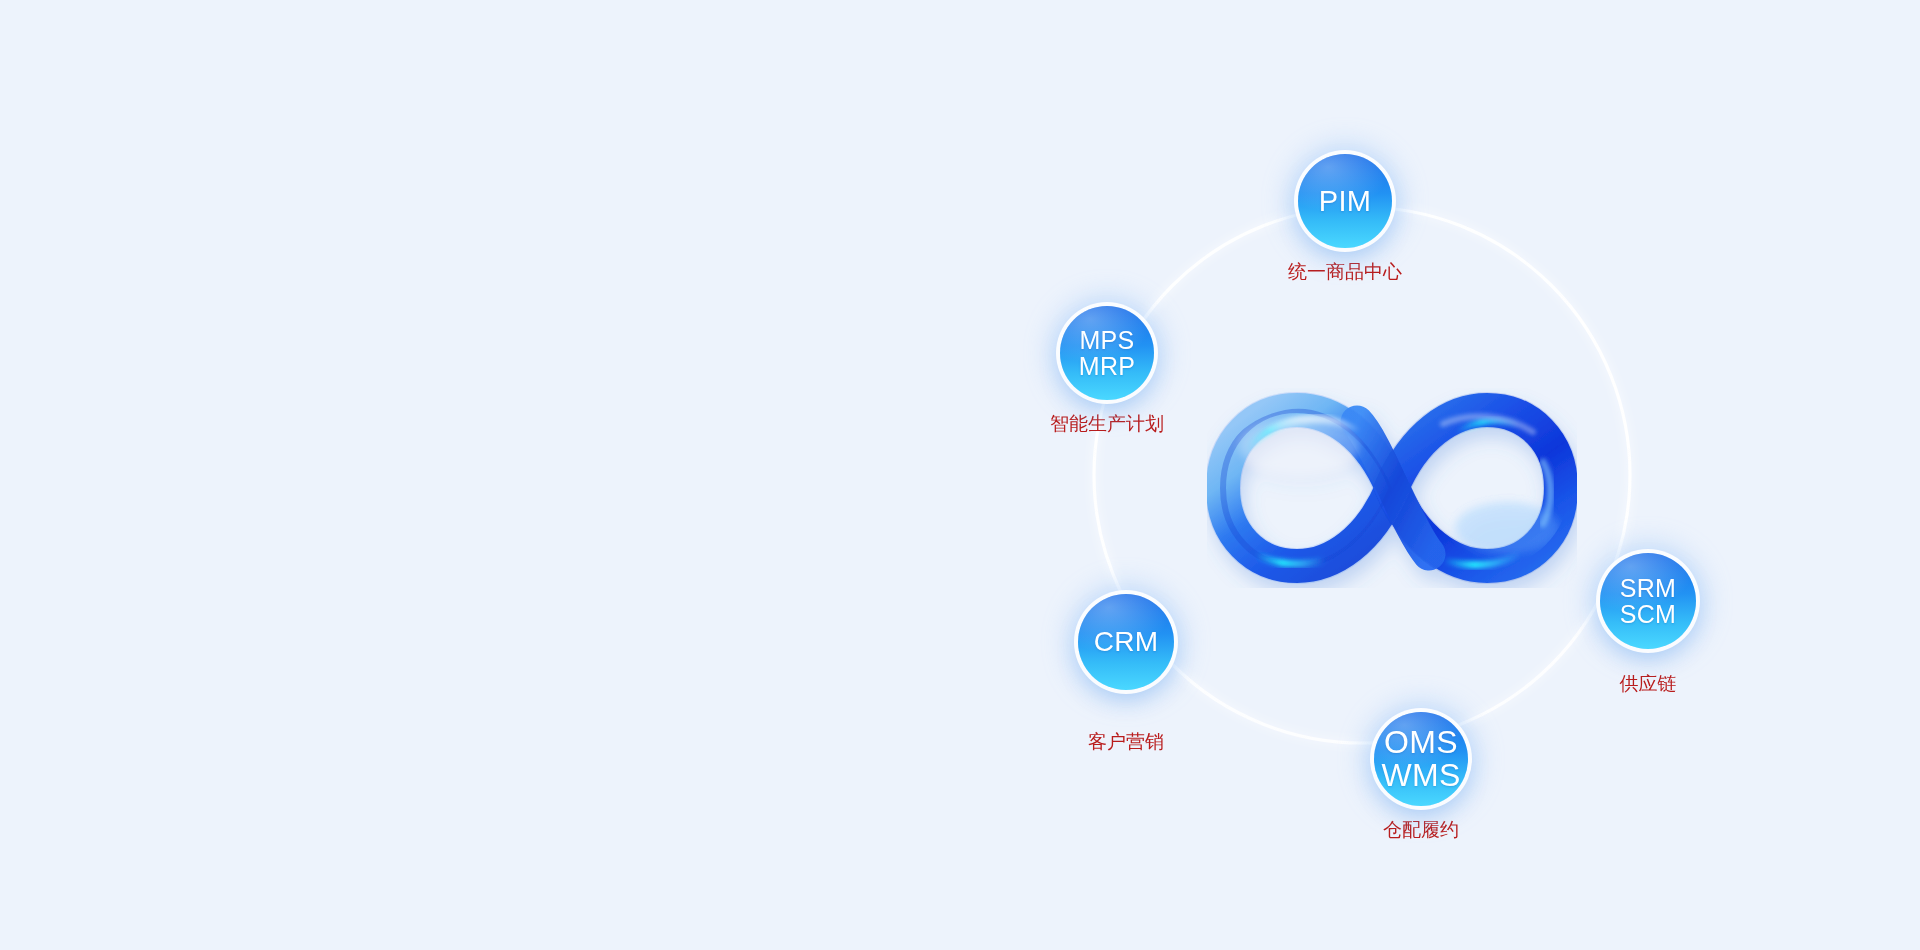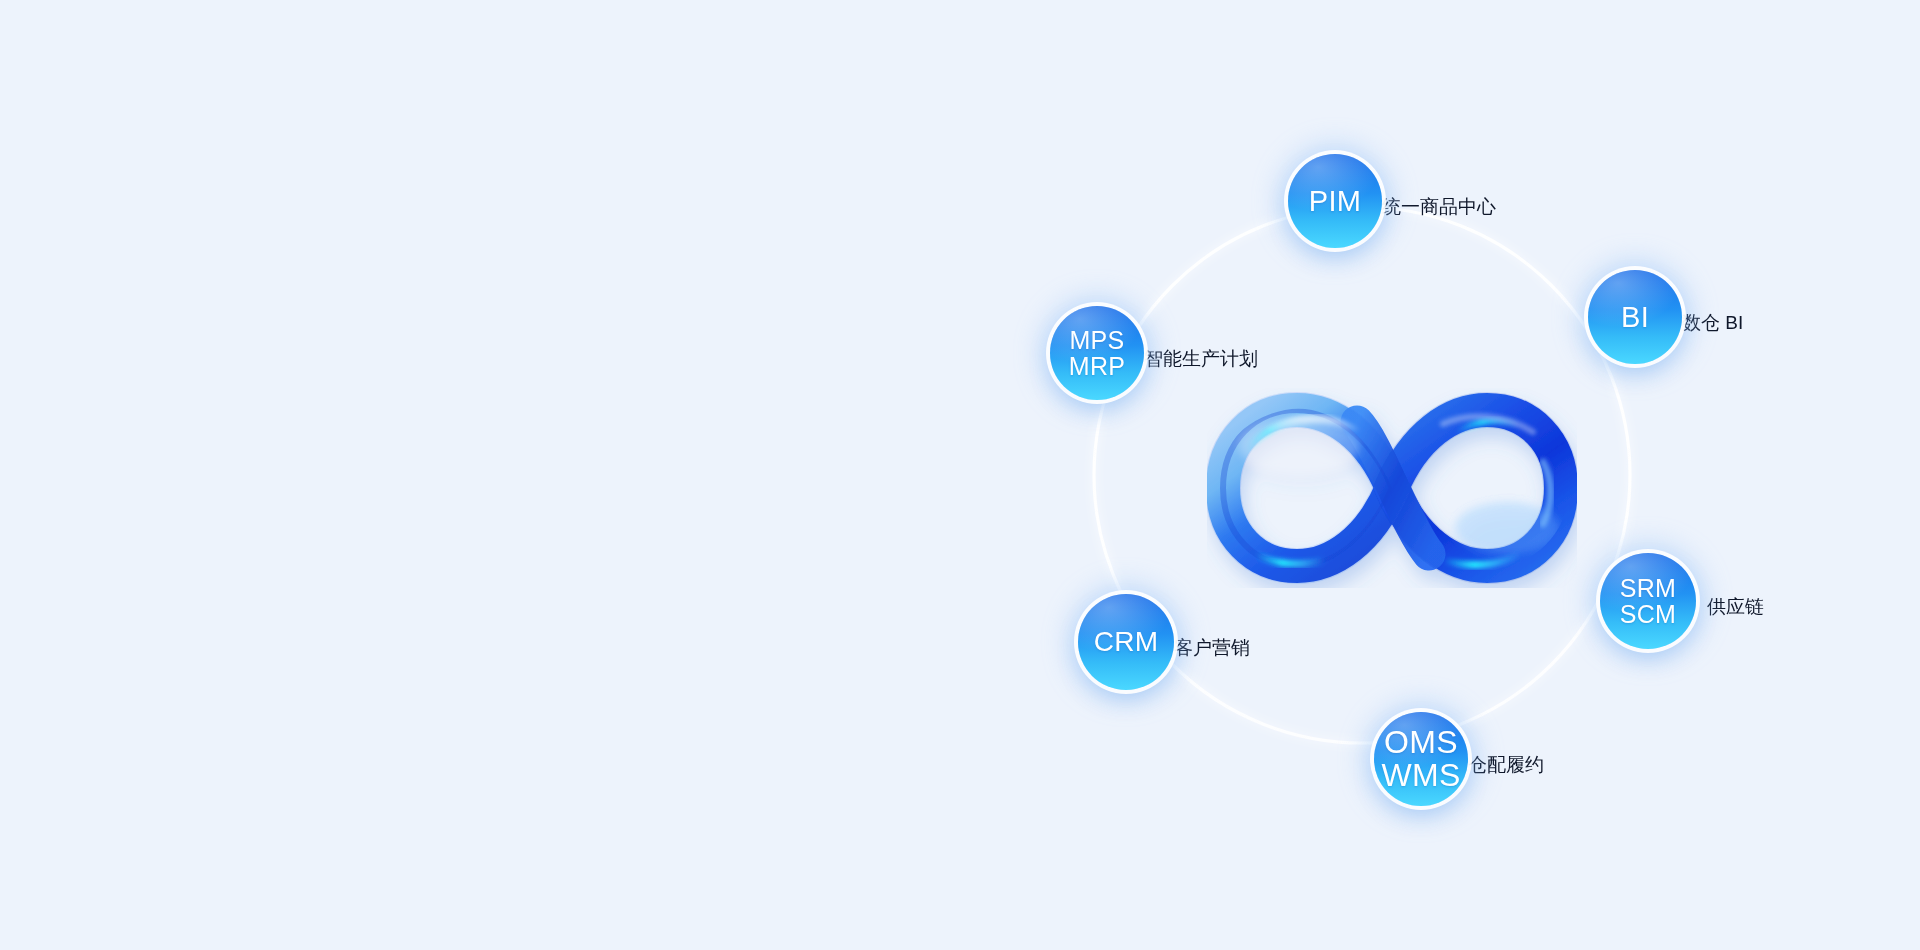--- a/index.html
+++ b/index.html
@@ -37,21 +37,21 @@
     left: 1207px;
     top: 388px;
     width: 370px;
     height: 200px;
   }
 
   
   .node {
     position: absolute;
     display: flex;
-    flex-direction: row;
+    flex-direction: column;
     align-items: center;
   }
   .node-bubble {
     position: relative;
     border-radius: 50%;
     background: linear-gradient(180deg, #1b6ee9 0%, #2292f3 42%, #35bcf8 72%, #4ad8ff 100%);
     box-shadow:
       0 0 0 4px rgba(255,255,255,0.92),
       0 0 26px 10px rgba(139,190,250,0.40),
       0 10px 26px -6px rgba(36,120,220,0.35);
@@ -72,32 +72,32 @@
     background: radial-gradient(120% 85% at 32% 14%, rgba(255,255,255,0.30) 0%, rgba(255,255,255,0.0) 55%);
     pointer-events: none;
   }
   .bubble-line {
     position: relative;
     z-index: 2;
   }
 
   .node-caption {
     margin-top: 13px;
-    color: #0f172a;
+    color: #b91c1c;
     font-size: 19px;
     line-height: 1.2;
     white-space: nowrap;
     font-family: "Liberation Sans", "DejaVu Sans", sans-serif;
   }
 
   
   .node.n-pim   { left: 1288px; top: 154px; }
   .node.n-bim   { left: 1588px; top: 270px; }
   .node.n-mps   { left: 1050px; top: 306px; text-align: right; }
-  .node.n-crm   { left: 1078px; top: 594px; }
+  .node.n-crm   { left: 1078px; top: 594px; gap: 28px; }
   .node.n-srm   { left: 1600px; top: 553px; gap: 11px; }
   .node.n-oms   { left: 1374px; top: 712px; }
 
   .node.n-pim .node-bubble { width: 94px; height: 94px; font-size: 29px; }
   .node.n-bim .node-bubble { width: 94px; height: 94px; font-size: 29px; }
   .node.n-mps .node-bubble { width: 94px; height: 94px; font-size: 25px; }
   .node.n-crm .node-bubble { width: 96px; height: 96px; font-size: 28px; }
   .node.n-srm .node-bubble { width: 96px; height: 96px; font-size: 25px; }
   .node.n-oms .node-bubble { width: 94px; height: 94px; font-size: 32px; }
 </style>
@@ -221,26 +221,20 @@
     </g>
   </svg>
 
   <div class="node n-pim">
     <div class="node-bubble">
       <span class="bubble-line">PIM</span>
     </div>
     <div class="node-caption">统一商品中心</div>
   </div>
 
-  <div class="node n-bim">
-    <div class="node-bubble">
-      <span class="bubble-line">BI</span>
-    </div>
-    <div class="node-caption">数仓 BI</div>
-  </div>
 
   <div class="node n-srm">
     <div class="node-bubble">
       <span class="bubble-line">SRM</span>
       <span class="bubble-line">SCM</span>
     </div>
     <div class="node-caption">供应链</div>
   </div>
 
   <div class="node n-oms">

